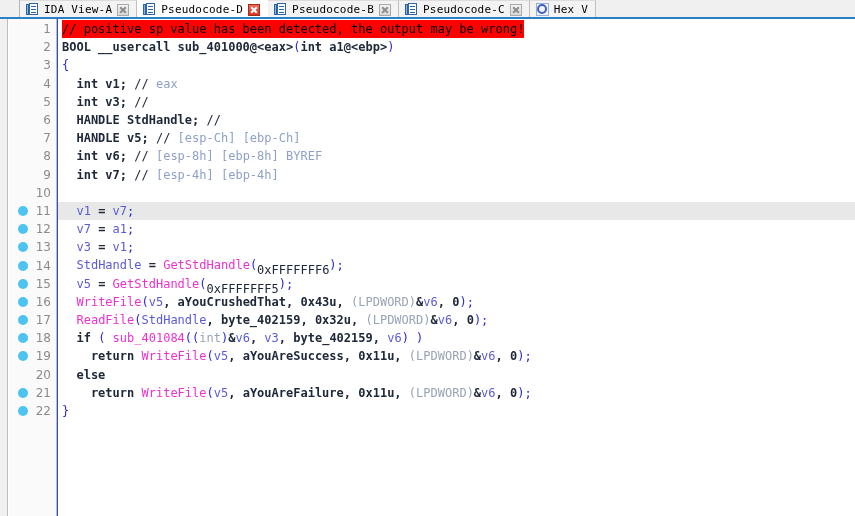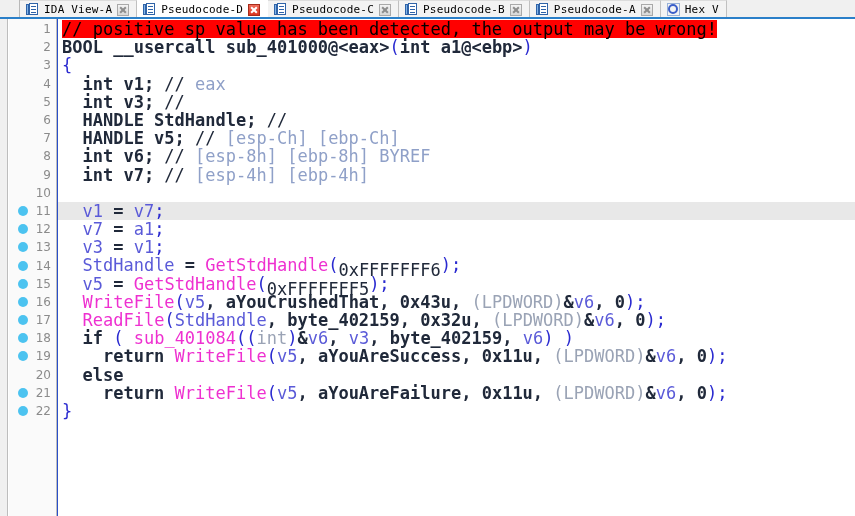--- a/index.html
+++ b/index.html
@@ -209,21 +209,21 @@
     background: #4cc3f0;
   }
 
   .cline {
     height: 18.2px;
     display: flex;
     align-items: center;
     box-sizing: border-box;
     padding-left: 4px;
     font-family: "DejaVu Sans Mono", monospace;
-    font-size: 17px;
+    font-size: 12px;
     line-height: 18.2px;
     white-space: pre;
     color: #333a45;
   }
   .cline.current { background: #e8e8e8; }          
   .t-plain   { color: #20293a; font-weight: bold; }
   .t-fn      { color: #ee30d0; }          
   .t-var     { color: #5a5ad8; }          
   .t-num     { color: #20293a; margin-top: 10px; }
   .t-punct   { color: #2a2ad0; }          
@@ -266,43 +266,32 @@
           <span class="tab-close red"></span>
         </div>
         <div class="tab">
           <span class="doc-icon">
             <span class="spine"></span>
             <span class="page"></span>
             <span class="ln" style="top:3px"></span>
             <span class="ln" style="top:6px"></span>
             <span class="ln" style="top:9px"></span>
           </span>
-          <span class="tab-label">Pseudocode-C</span>
-          <span class="tab-close"></span>
-        </div>
-        <div class="tab">
-          <span class="doc-icon">
-            <span class="spine"></span>
-            <span class="page"></span>
-            <span class="ln" style="top:3px"></span>
-            <span class="ln" style="top:6px"></span>
-            <span class="ln" style="top:9px"></span>
-          </span>
           <span class="tab-label">Pseudocode-B</span>
           <span class="tab-close"></span>
         </div>
         <div class="tab">
           <span class="doc-icon">
             <span class="spine"></span>
             <span class="page"></span>
             <span class="ln" style="top:3px"></span>
             <span class="ln" style="top:6px"></span>
             <span class="ln" style="top:9px"></span>
           </span>
-          <span class="tab-label">Pseudocode-A</span>
+          <span class="tab-label">Pseudocode-C</span>
           <span class="tab-close"></span>
         </div>
         <div class="tab">
           <span class="hex-icon">
             <span class="frame"></span>
             <span class="ring"></span>
           </span>
           <span class="tab-label">Hex V</span>
         </div>
       </div>

